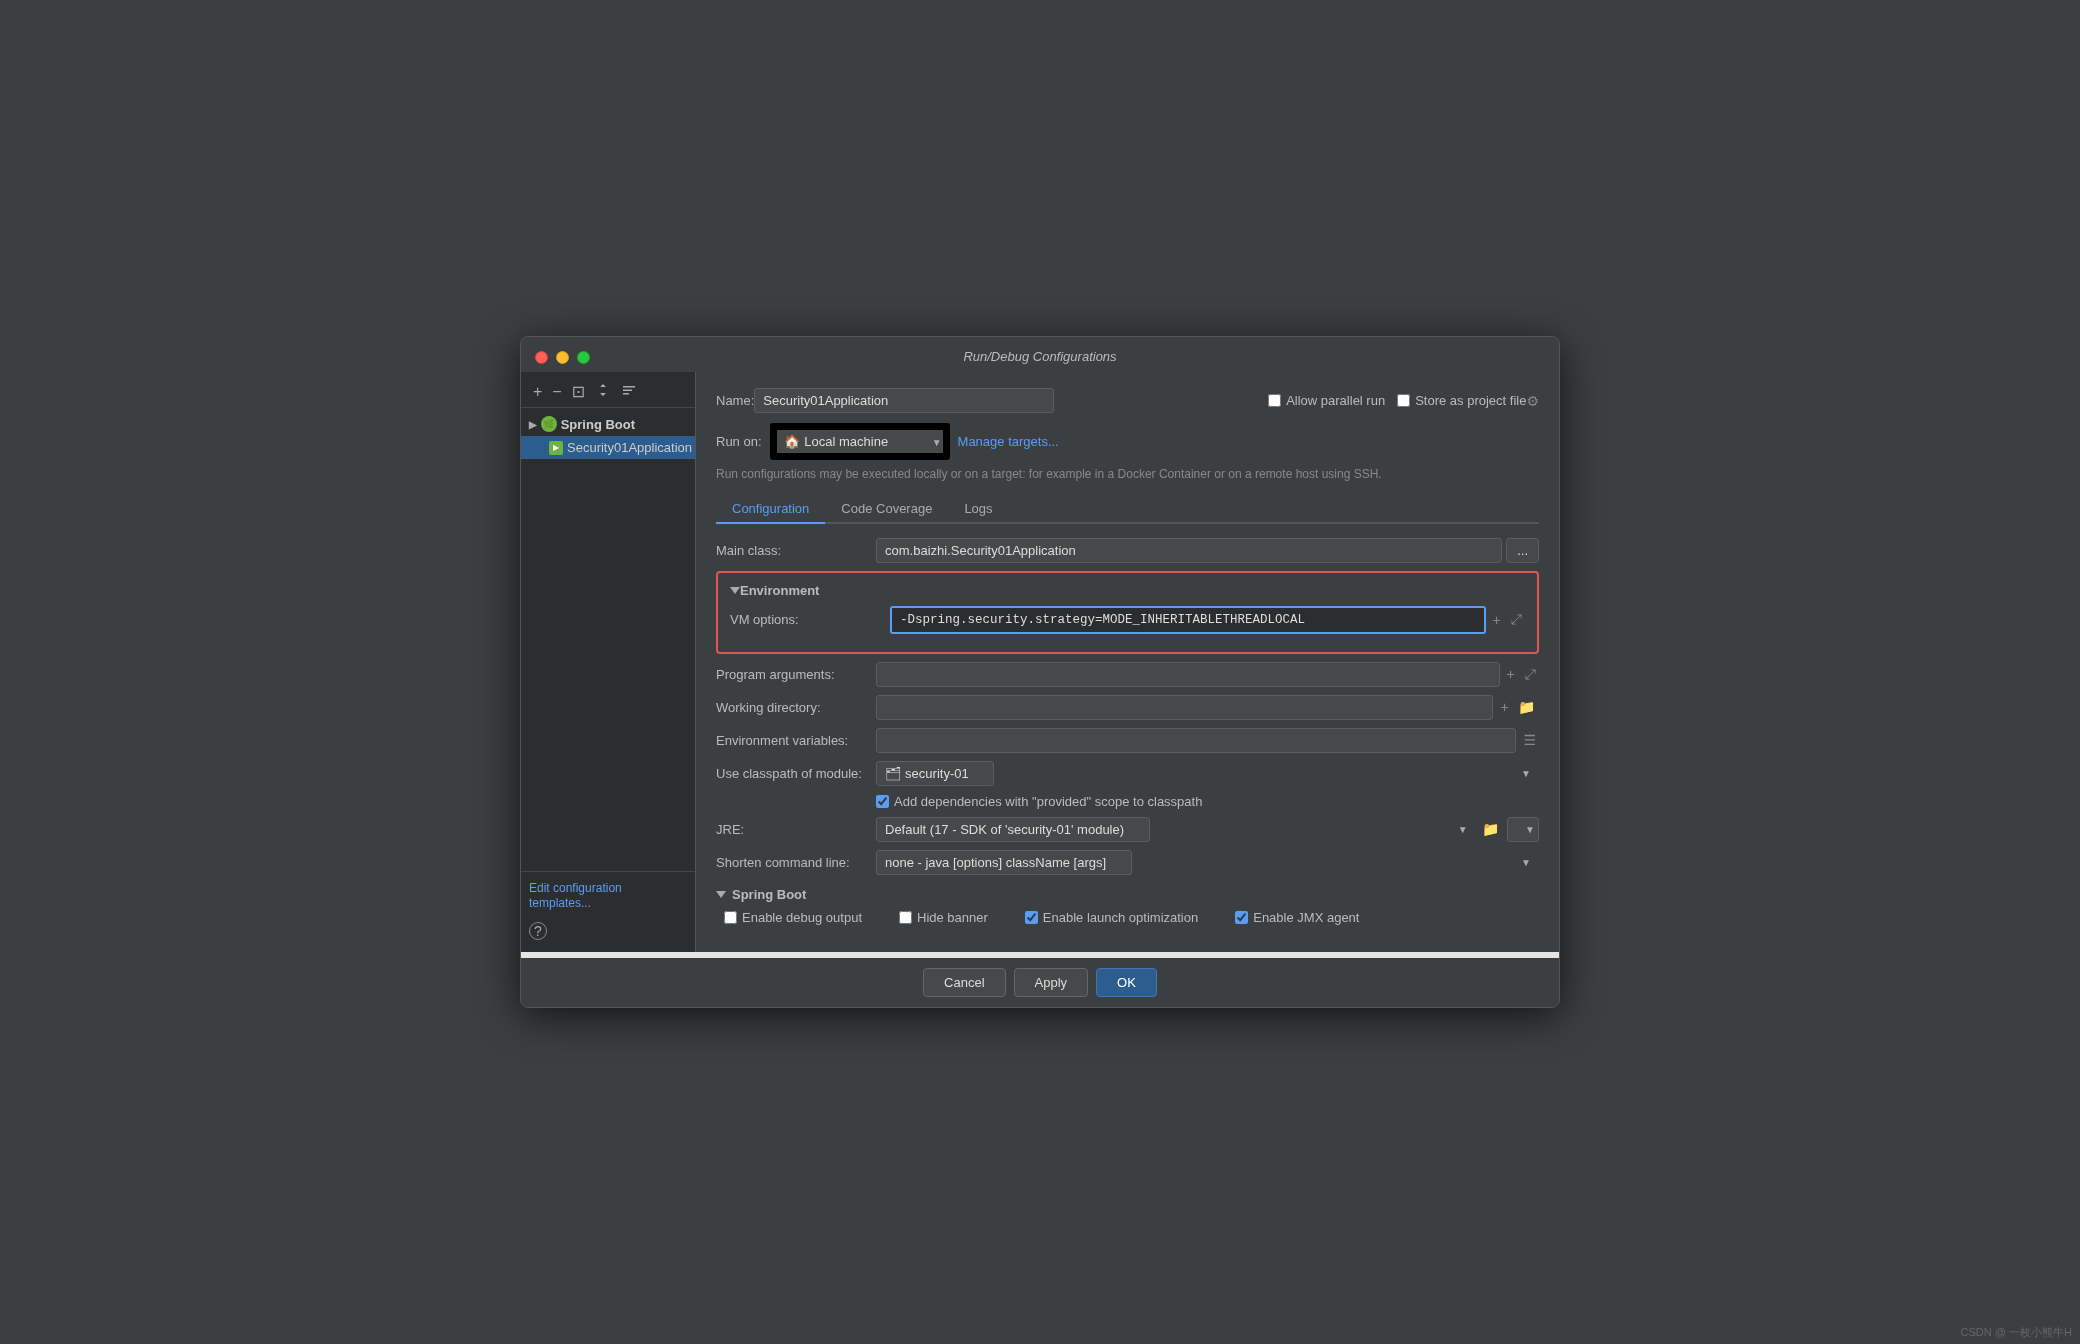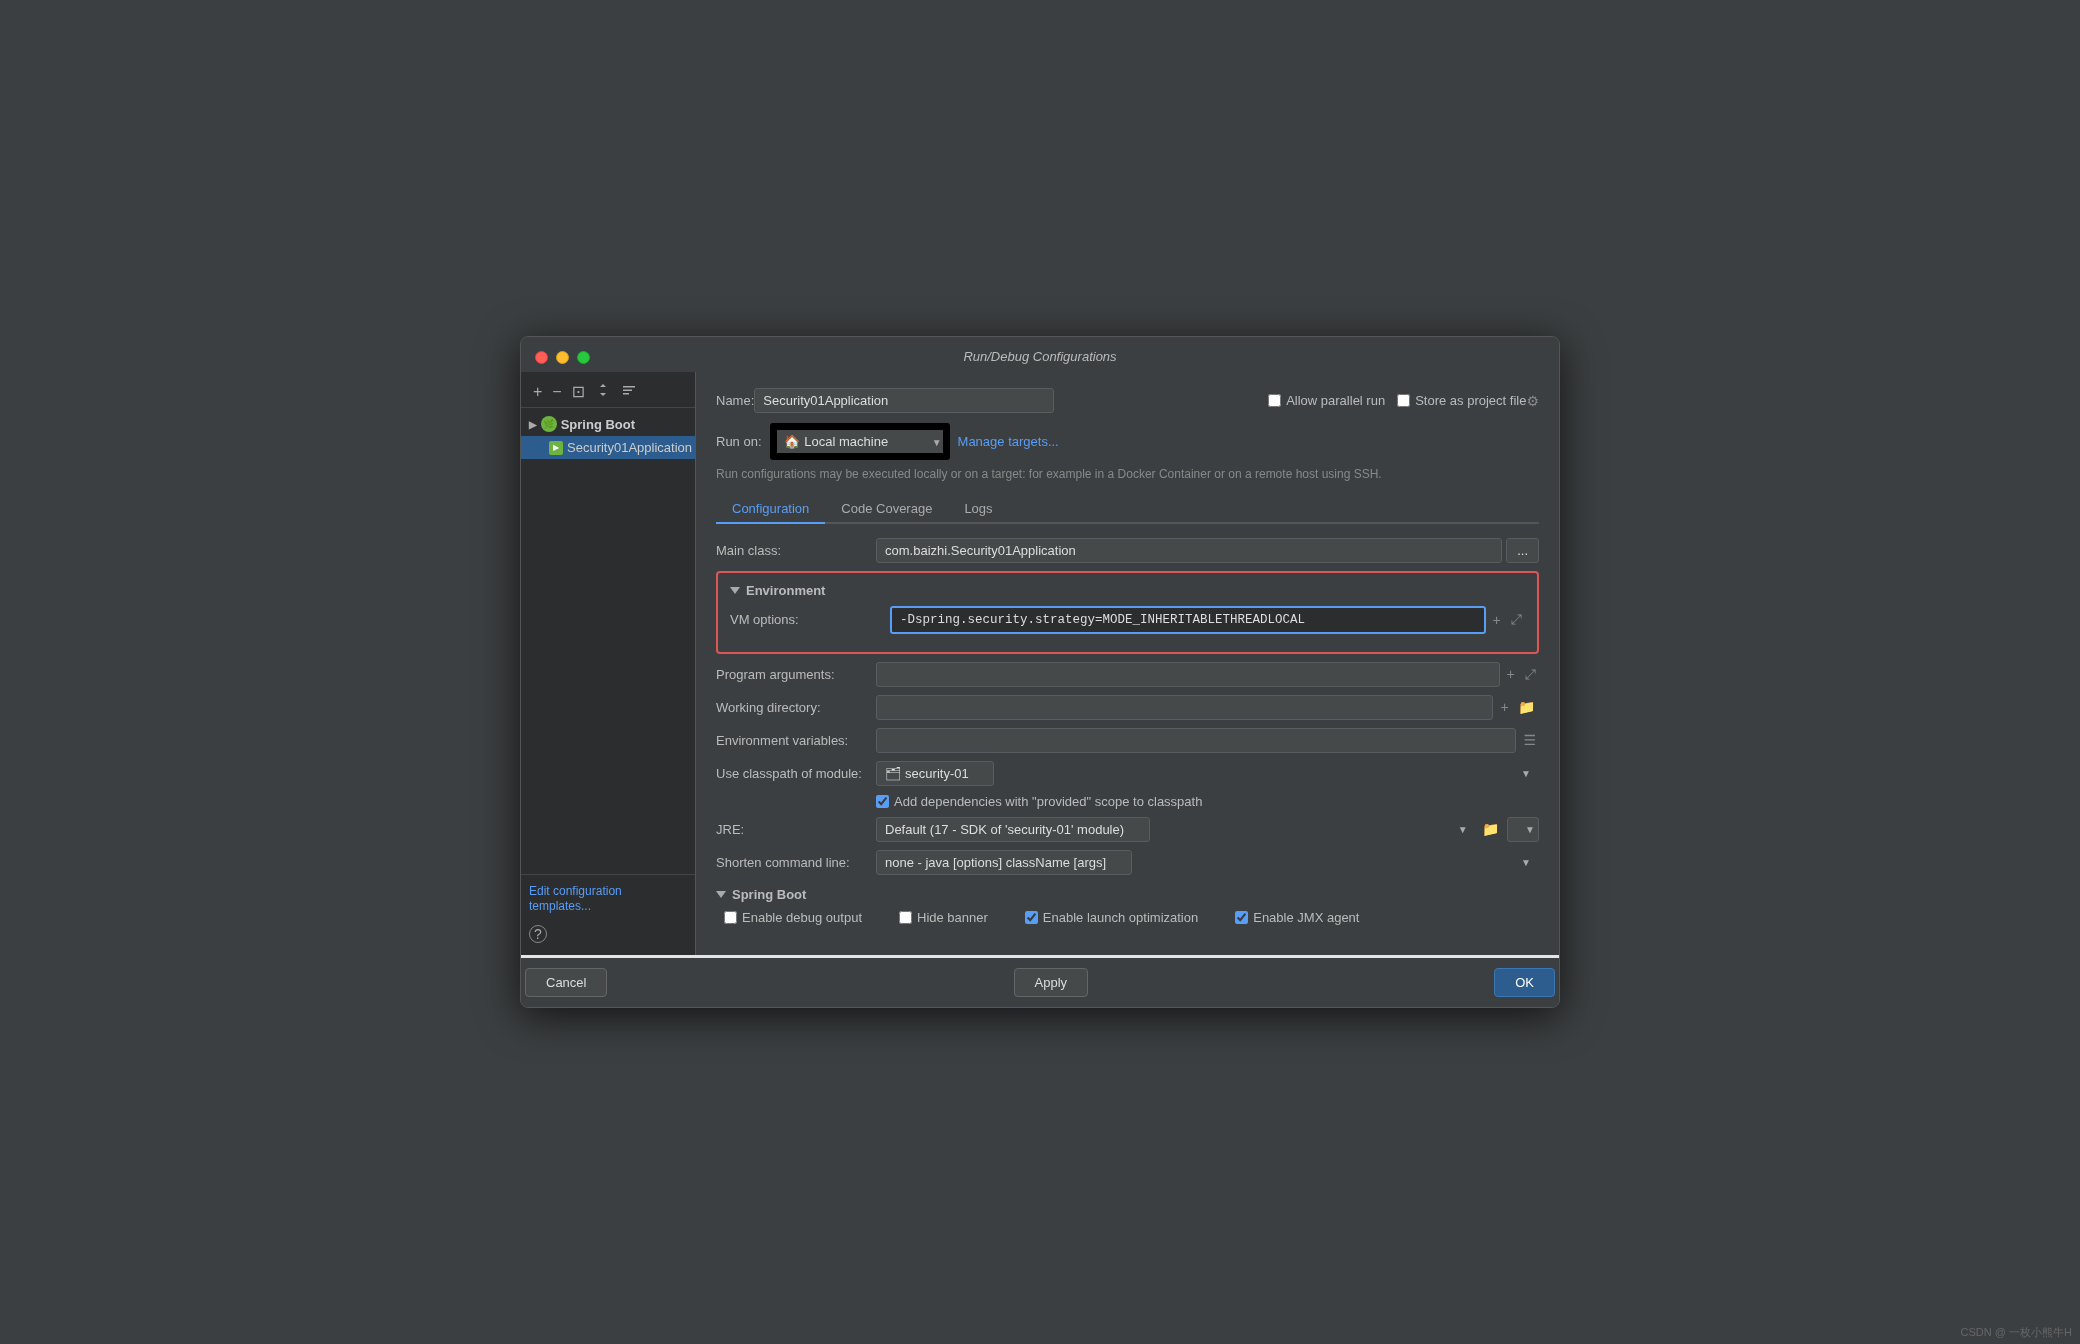--- a/index.html
+++ b/index.html
@@ -309,21 +309,20 @@
     }
     .environment-section {
       border: 2px solid #e05454;
       border-radius: 4px;
       padding: 10px 12px;
       margin-bottom: 8px;
     }
     .section-title {
       display: flex;
       align-items: center;
-      gap: 6px;
       color: #bbb;
       font-size: 13px;
       font-weight: 600;
       margin-bottom: 8px;
     }
     .triangle-icon {
       width: 0;
       height: 0;
       border-left: 5px solid transparent;
       border-right: 5px solid transparent;
@@ -424,24 +423,24 @@
     }
     .spring-checkboxes {
       display: flex;
       align-items: center;
       gap: 37px;
       flex-wrap: wrap;
       padding-left: 8px;
     }
     .dialog-footer {
       display: flex;
-      justify-content: space-between;
+      justify-content: center;
       align-items: center;
       padding: 10px 4px;
-      border-top: 3px solid #e5e5e5;
+      border-top: 6px solid #e5e5e5;
       gap: 8px;
       background: #3c3f41;
     }
     .btn-cancel {
       background: #45494a;
       border: 1px solid #666;
       color: #ddd;
       padding: 6px 20px;
       font-size: 13px;
       border-radius: 4px;

